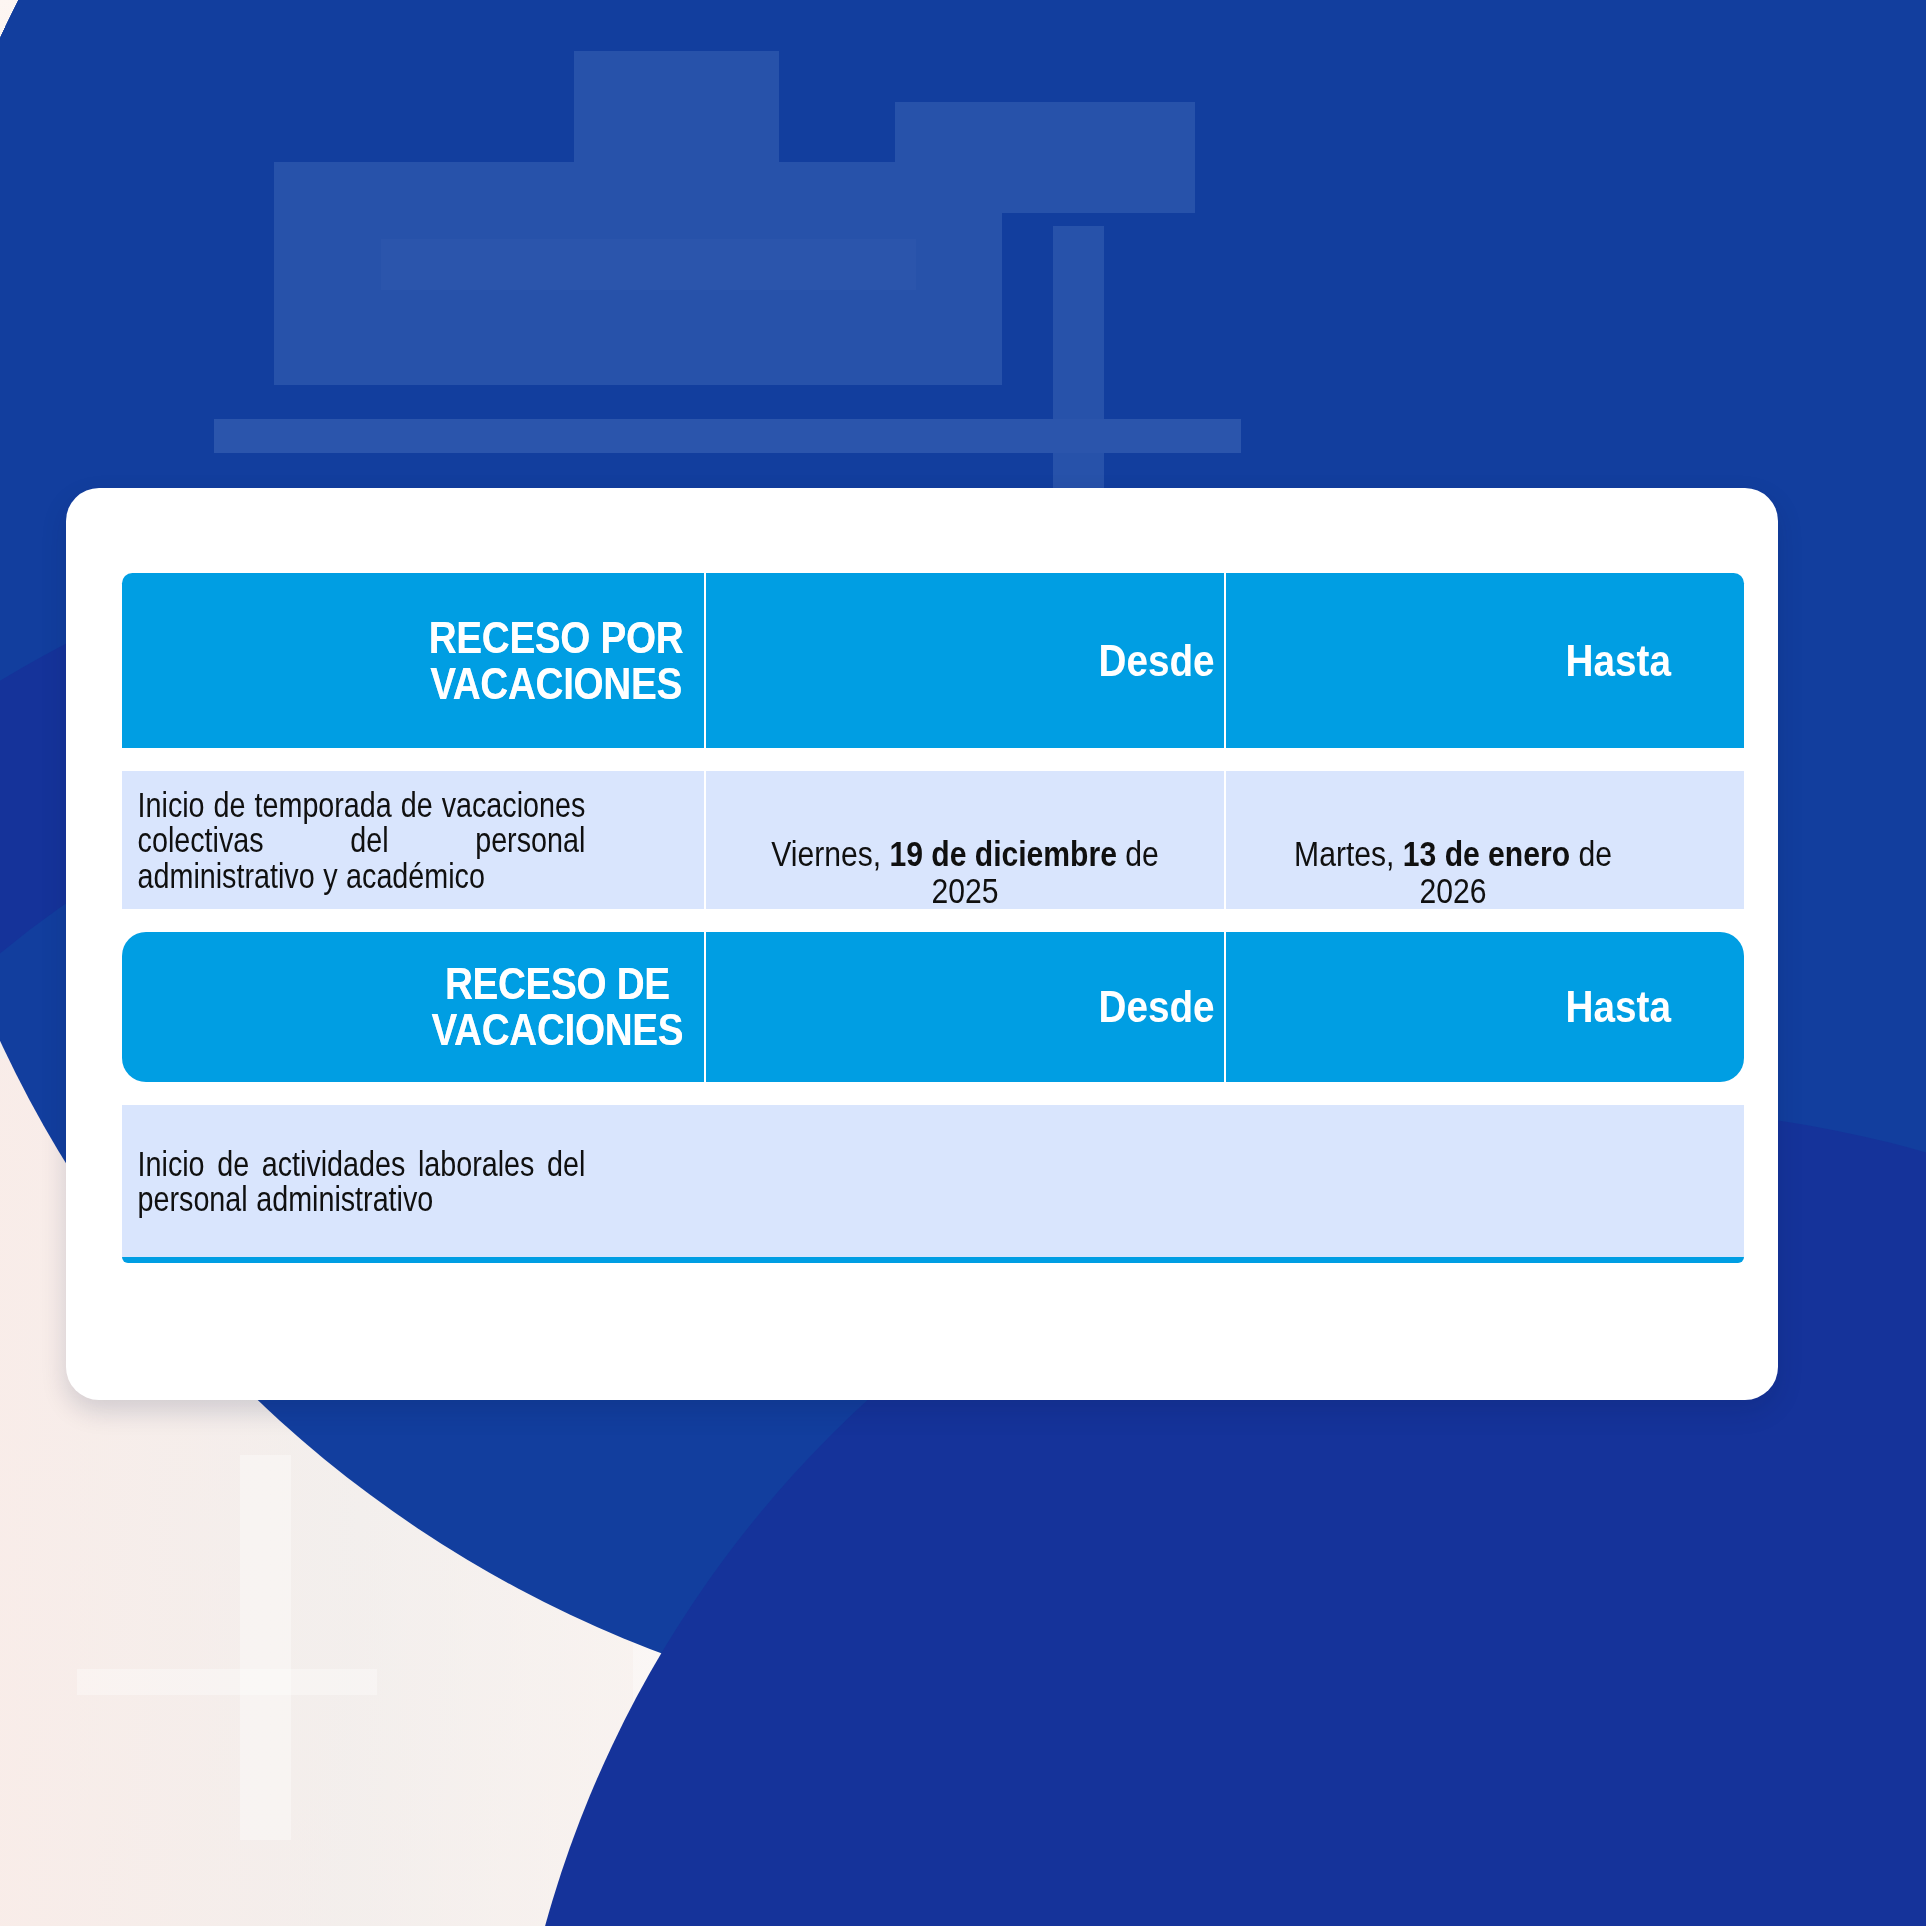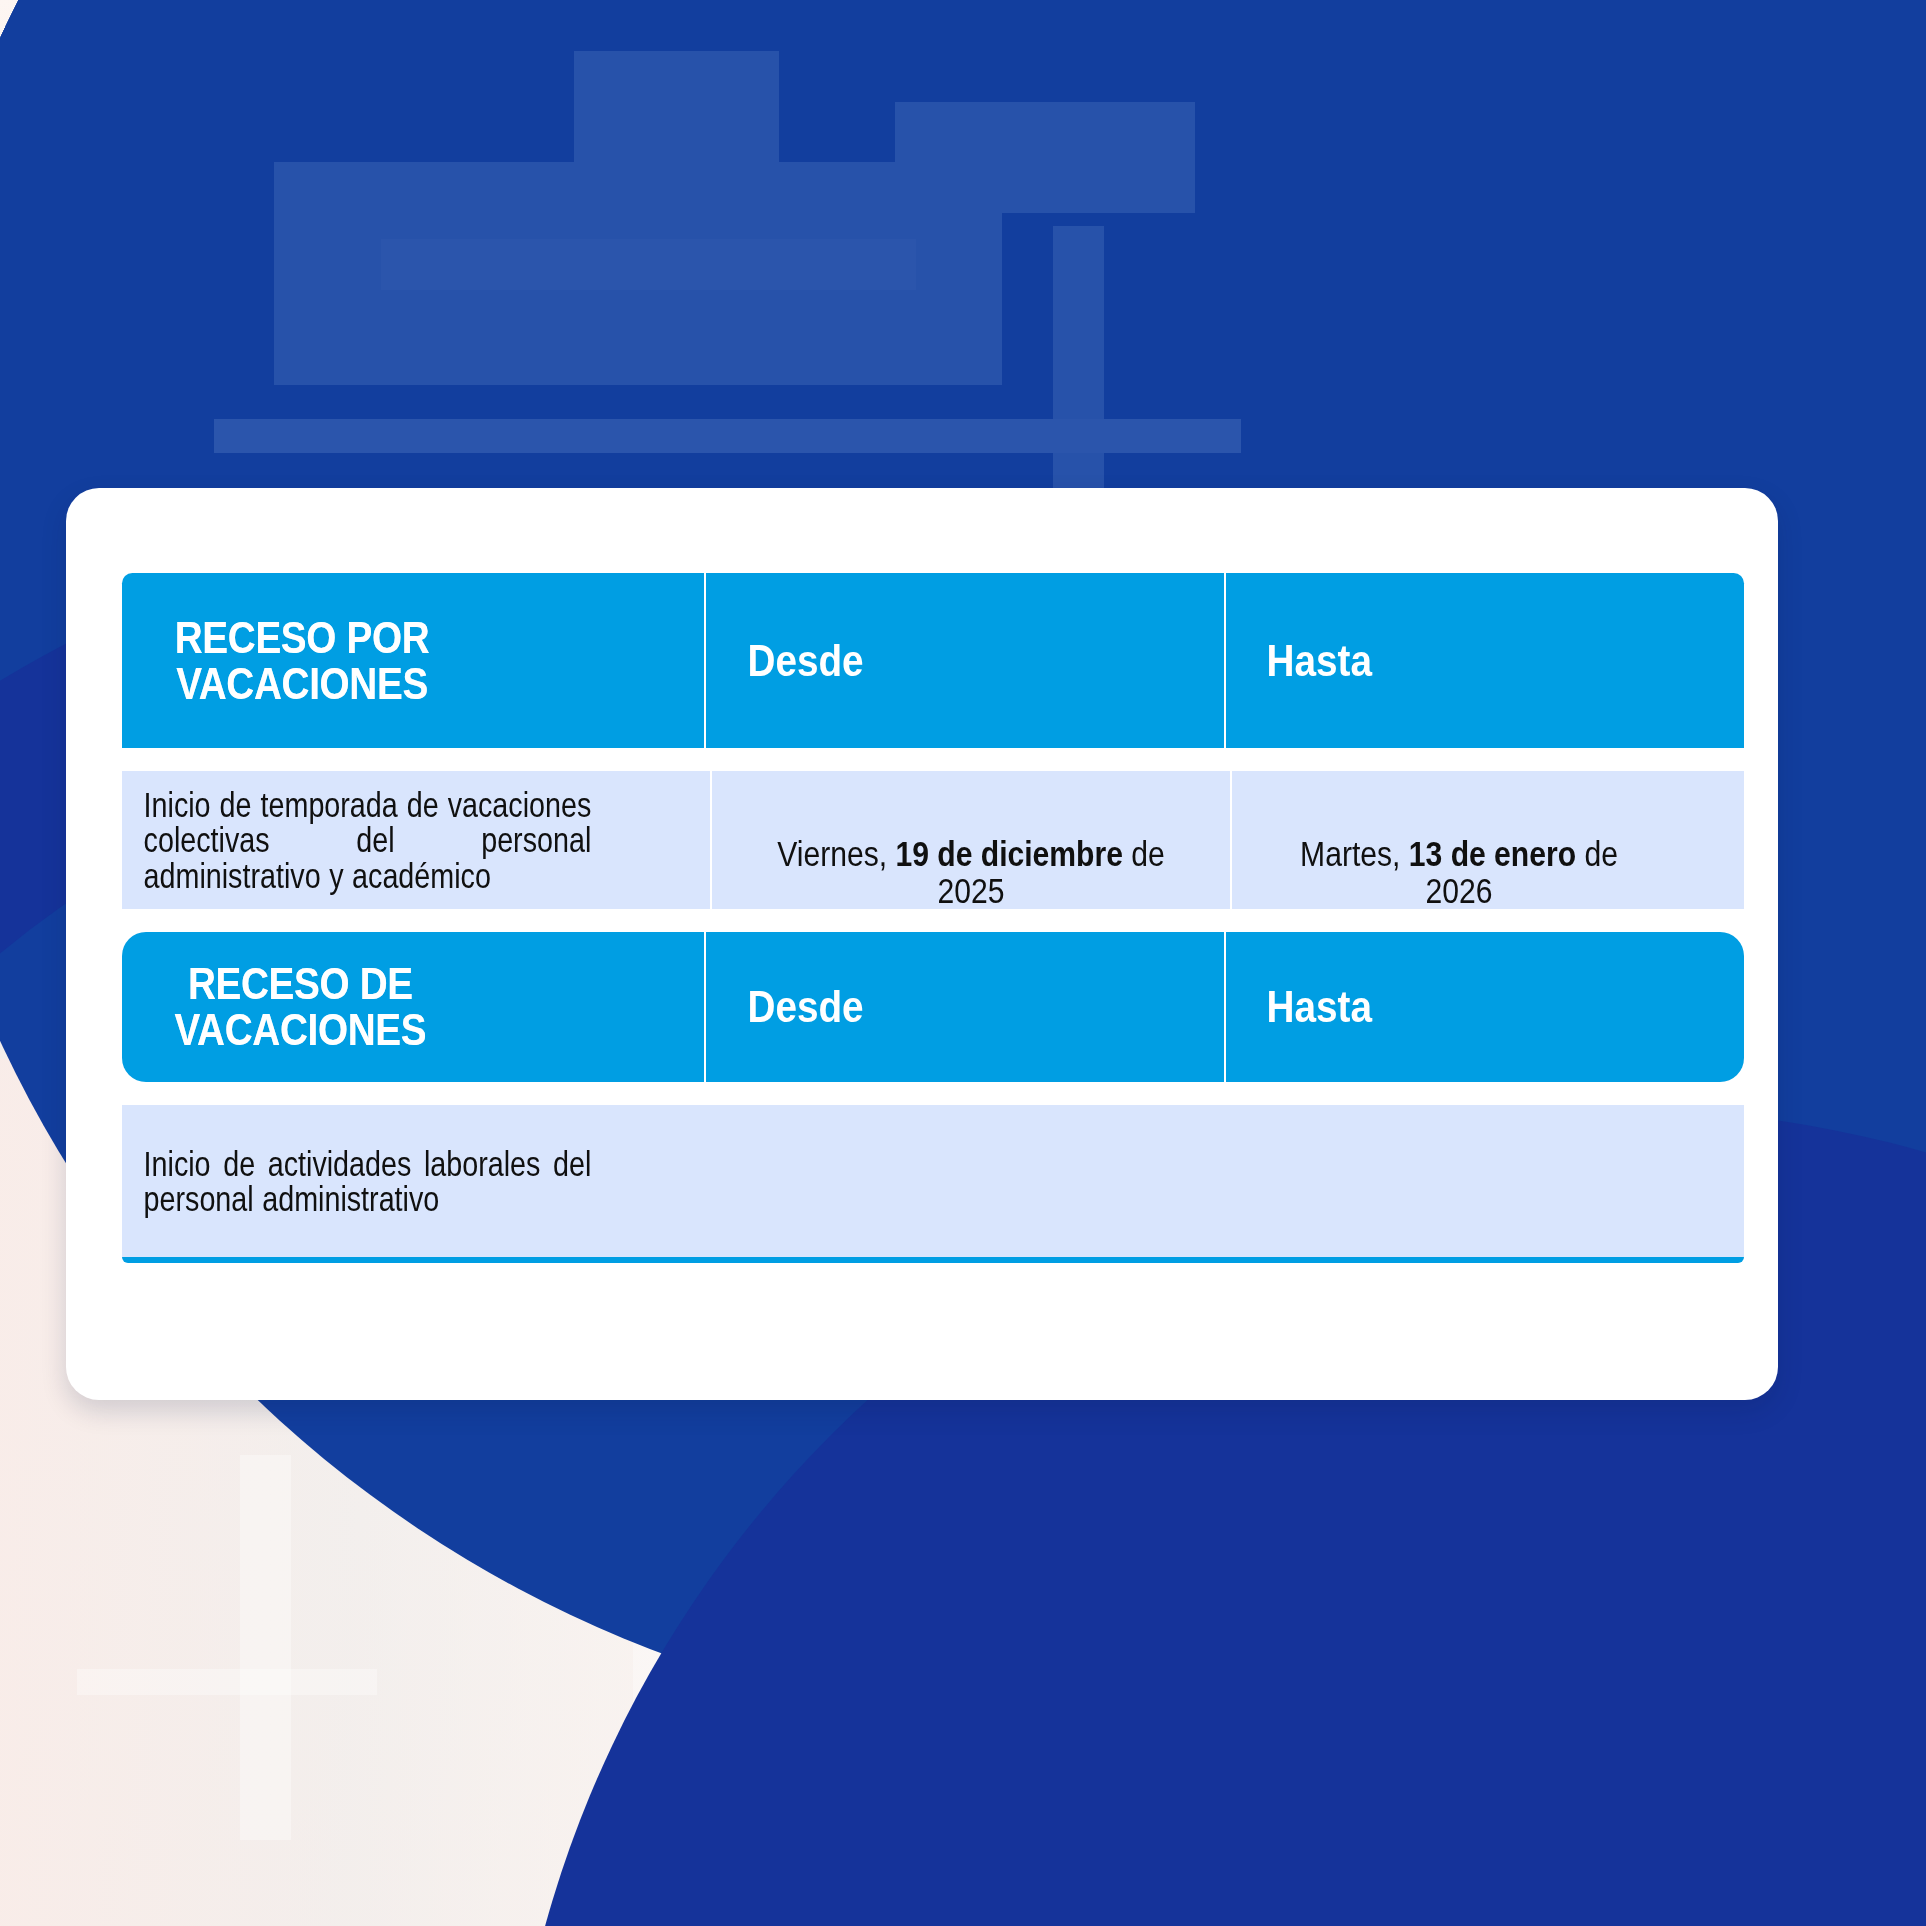--- a/index.html
+++ b/index.html
@@ -89,27 +89,27 @@
     position:absolute;
     left:122px; top:573px;
     width:1622px;
     display:flex; flex-direction:column;
     gap:0;
   }
   .row { display:flex; width:100%; }
 
   .hdr { background:#009ee3; color:#ffffff; }
   .hdr.first { border-radius:10.3px 10.3px 0 0; }
-  .hdr .cell { display:flex; align-items:center; justify-content:flex-start;padding-left:32px; }
+  .hdr .cell { display:flex; align-items:center; justify-content:flex-end;padding-left:32px; }
   .hdr .cell + .cell { border-left:2.6px solid #ffffff; }
 
   .gap { height:23px; background:#ffffff; width:100%; }
   .gap.sm { height:23px; }
 
-  .data { background:#d9e5fd; color:#101010;padding-left:6px; }
+  .data { background:#d9e5fd; color:#101010; }
   .data .cell { display:flex; align-items:center; }
   .data .cell + .cell { border-left:2.6px solid #ffffff;align-items:flex-end; }
 
   .c1 { width:582px; }
   .c2 { width:520px; }
   .c3 { width:456px; }
   .cwide { width:1040px; }
 
   .hdr-title {
     font-weight:bold;

